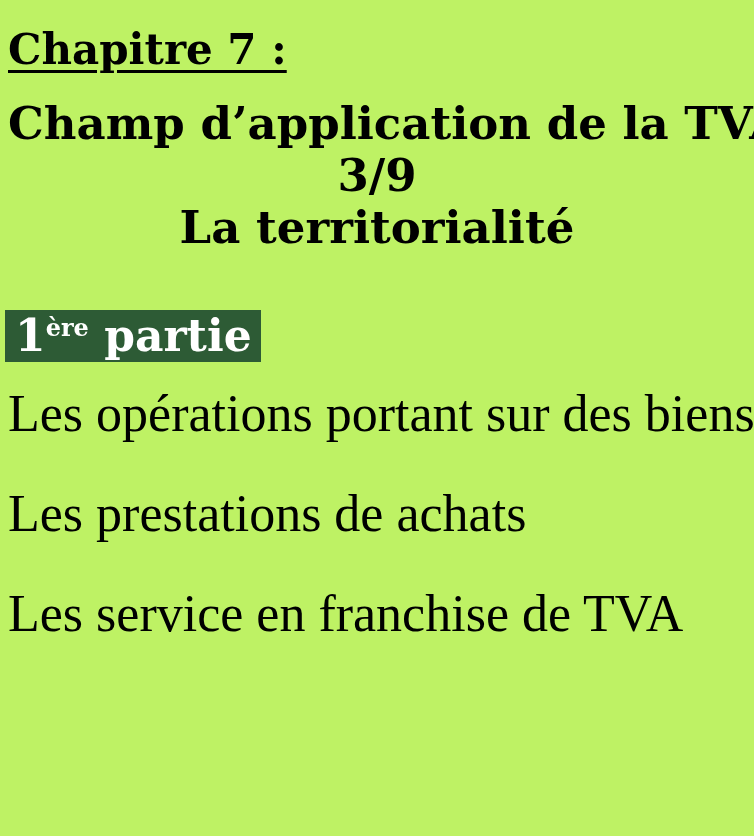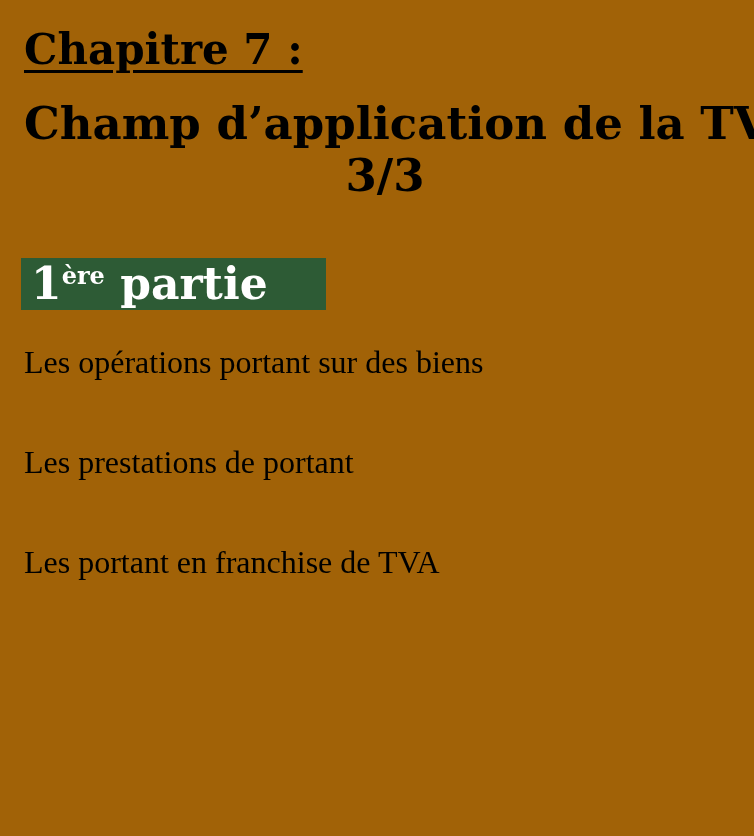--- a/index.html
+++ b/index.html
@@ -11,22 +11,22 @@
     width: 754px;
     height: 836px;
     overflow: hidden;
     font-family: "DejaVu Serif", serif;
     color: #000000;
   }
   .page {
     box-sizing: border-box;
     width: 754px;
     height: 836px;
-    padding: 26px 8px 0 24px;
-    background: #a16207;
+    padding: 26px 8px 0 8px;
+    background: #bef264;
   }
   .chapter {
     font-size: 42px;
     line-height: 48px;
     font-weight: bold;
     text-decoration: underline;
     text-decoration-thickness: 3px;
     text-underline-offset: 6px;
     margin: 0;
     white-space: nowrap;
@@ -42,21 +42,21 @@
     white-space: nowrap;
   }
   .section {
     margin-bottom: 48px;
   }
   .section.first {
     margin-top: 56px;
   }
   .banner {
     box-sizing: border-box;
-    width: 305px;
+    width: 256px;
     height: 52px;
     margin-left: -3px;
     margin-bottom: 26px;
     padding-left: 10px;
     background: #2d5b35;
     color: #ffffff;
     font-weight: bold;
     font-size: 44px;
     line-height: 52px;
     white-space: nowrap;
@@ -64,45 +64,46 @@
   .banner sup {
     font-size: 24px;
     line-height: 0;
     vertical-align: baseline;
     position: relative;
     top: -0.62em;
   }
   .desc {
     margin: 0;
     font-family: "Liberation Serif", serif;
-    font-size: 32px;
+    font-size: 52px;
     line-height: 52px;
     white-space: nowrap;
   }
 </style>
 </head>
 <body>
 
 <main class="page">
 
   <div class="chapter">Chapitre 7 :</div>
 
   <div class="title-block">
     <div class="title-line">Champ d’application de la TVA</div>
-    <div class="title-line">3/3</div>
+    <div class="title-line">3/9</div>
+    <div class="title-line">La territorialité</div>
   </div>
 
   <section class="section first">
     <div class="banner">
       <span>1</span><sup>ère</sup><span> partie</span>
     </div>
     <p class="desc">Les opérations portant sur des biens</p>
   </section>
 
   <section class="section">
-    <p class="desc">Les prestations de portant</p>
+    <p class="desc">Les prestations de achats</p>
   </section>
 
   <section class="section">
-    <p class="desc">Les portant en franchise de TVA</p>
+    <p class="desc">Les service en franchise de TVA</p>
   </section>
 
 </main>
 
 </body></html>

